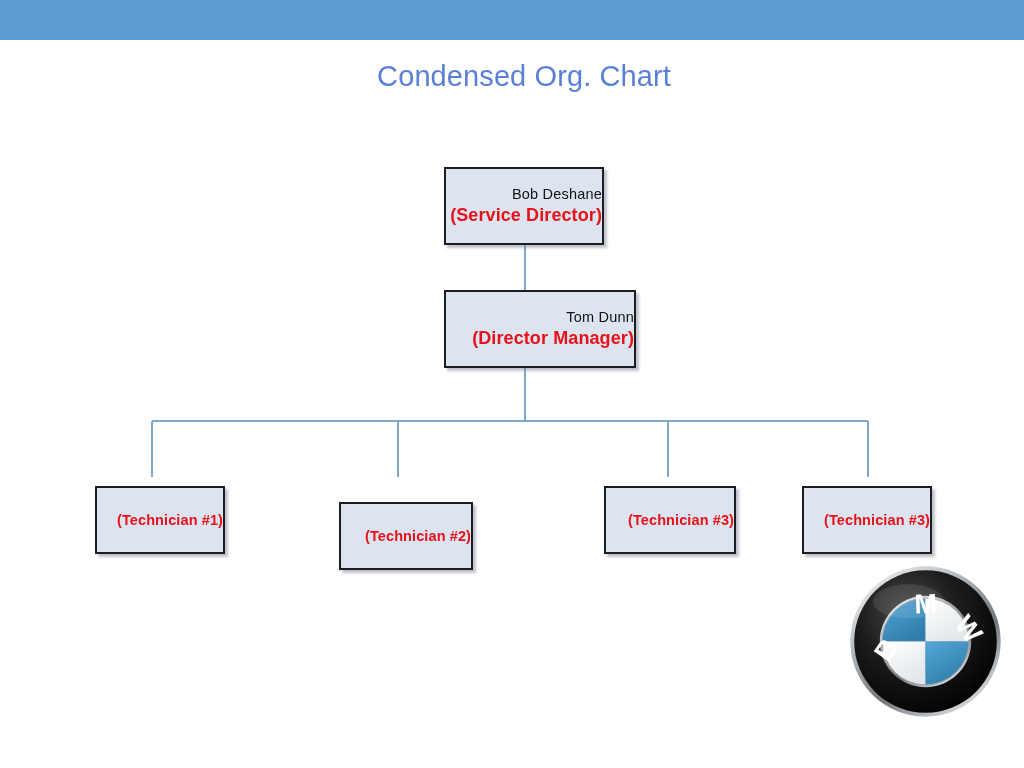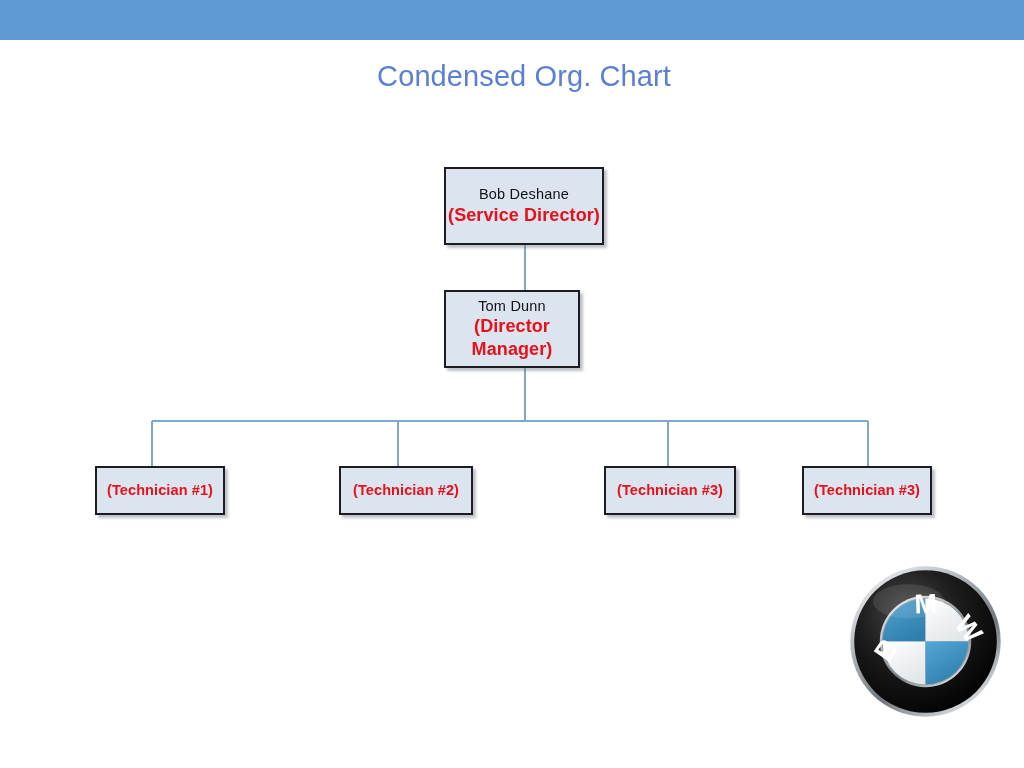--- a/index.html
+++ b/index.html
@@ -58,21 +58,21 @@
   }
 
   .org-box {
     position: absolute;
     box-sizing: border-box;
     background: #dbe4ef;
     border: 2px solid #1d1d21;
     box-shadow: 2.5px 2.5px 2.5px rgba(110,120,135,0.45);
     display: flex;
     flex-direction: column;
-    align-items: center;
+    align-items: flex-end;
     justify-content: center;
     text-align: center;
     line-height: 1.28;
   }
 
   .person-name {
     color: #121212;
     font-size: 14.5px;
     font-weight: 400;
     letter-spacing: 0.2px;
@@ -88,30 +88,30 @@
   
   #box-director {
     left: 444px;
     top: 167px;
     width: 160px;
     height: 78px;
   }
   #box-manager {
     left: 444px;
     top: 290px;
-    width: 136px;
+    width: 192px;
     height: 78px;
   }
   .tech-box {
-    top: 466px;
-    height: 49px;
+    top: 486px;
+    height: 68px;
     justify-content: center;
   }
   #box-tech-1 { left: 95px;  width: 130px; }
-  #box-tech-2 { left: 339px; width: 134px; }
+  #box-tech-2 { left: 339px; width: 134px; margin-top: 16px; }
   #box-tech-3 { left: 604px; width: 132px; }
   #box-tech-4 { left: 802px; width: 130px; }
 
   .tech-box .person-role {
     font-size: 14.5px;
   }
 
   
   #bmw-logo {
     position: absolute;

